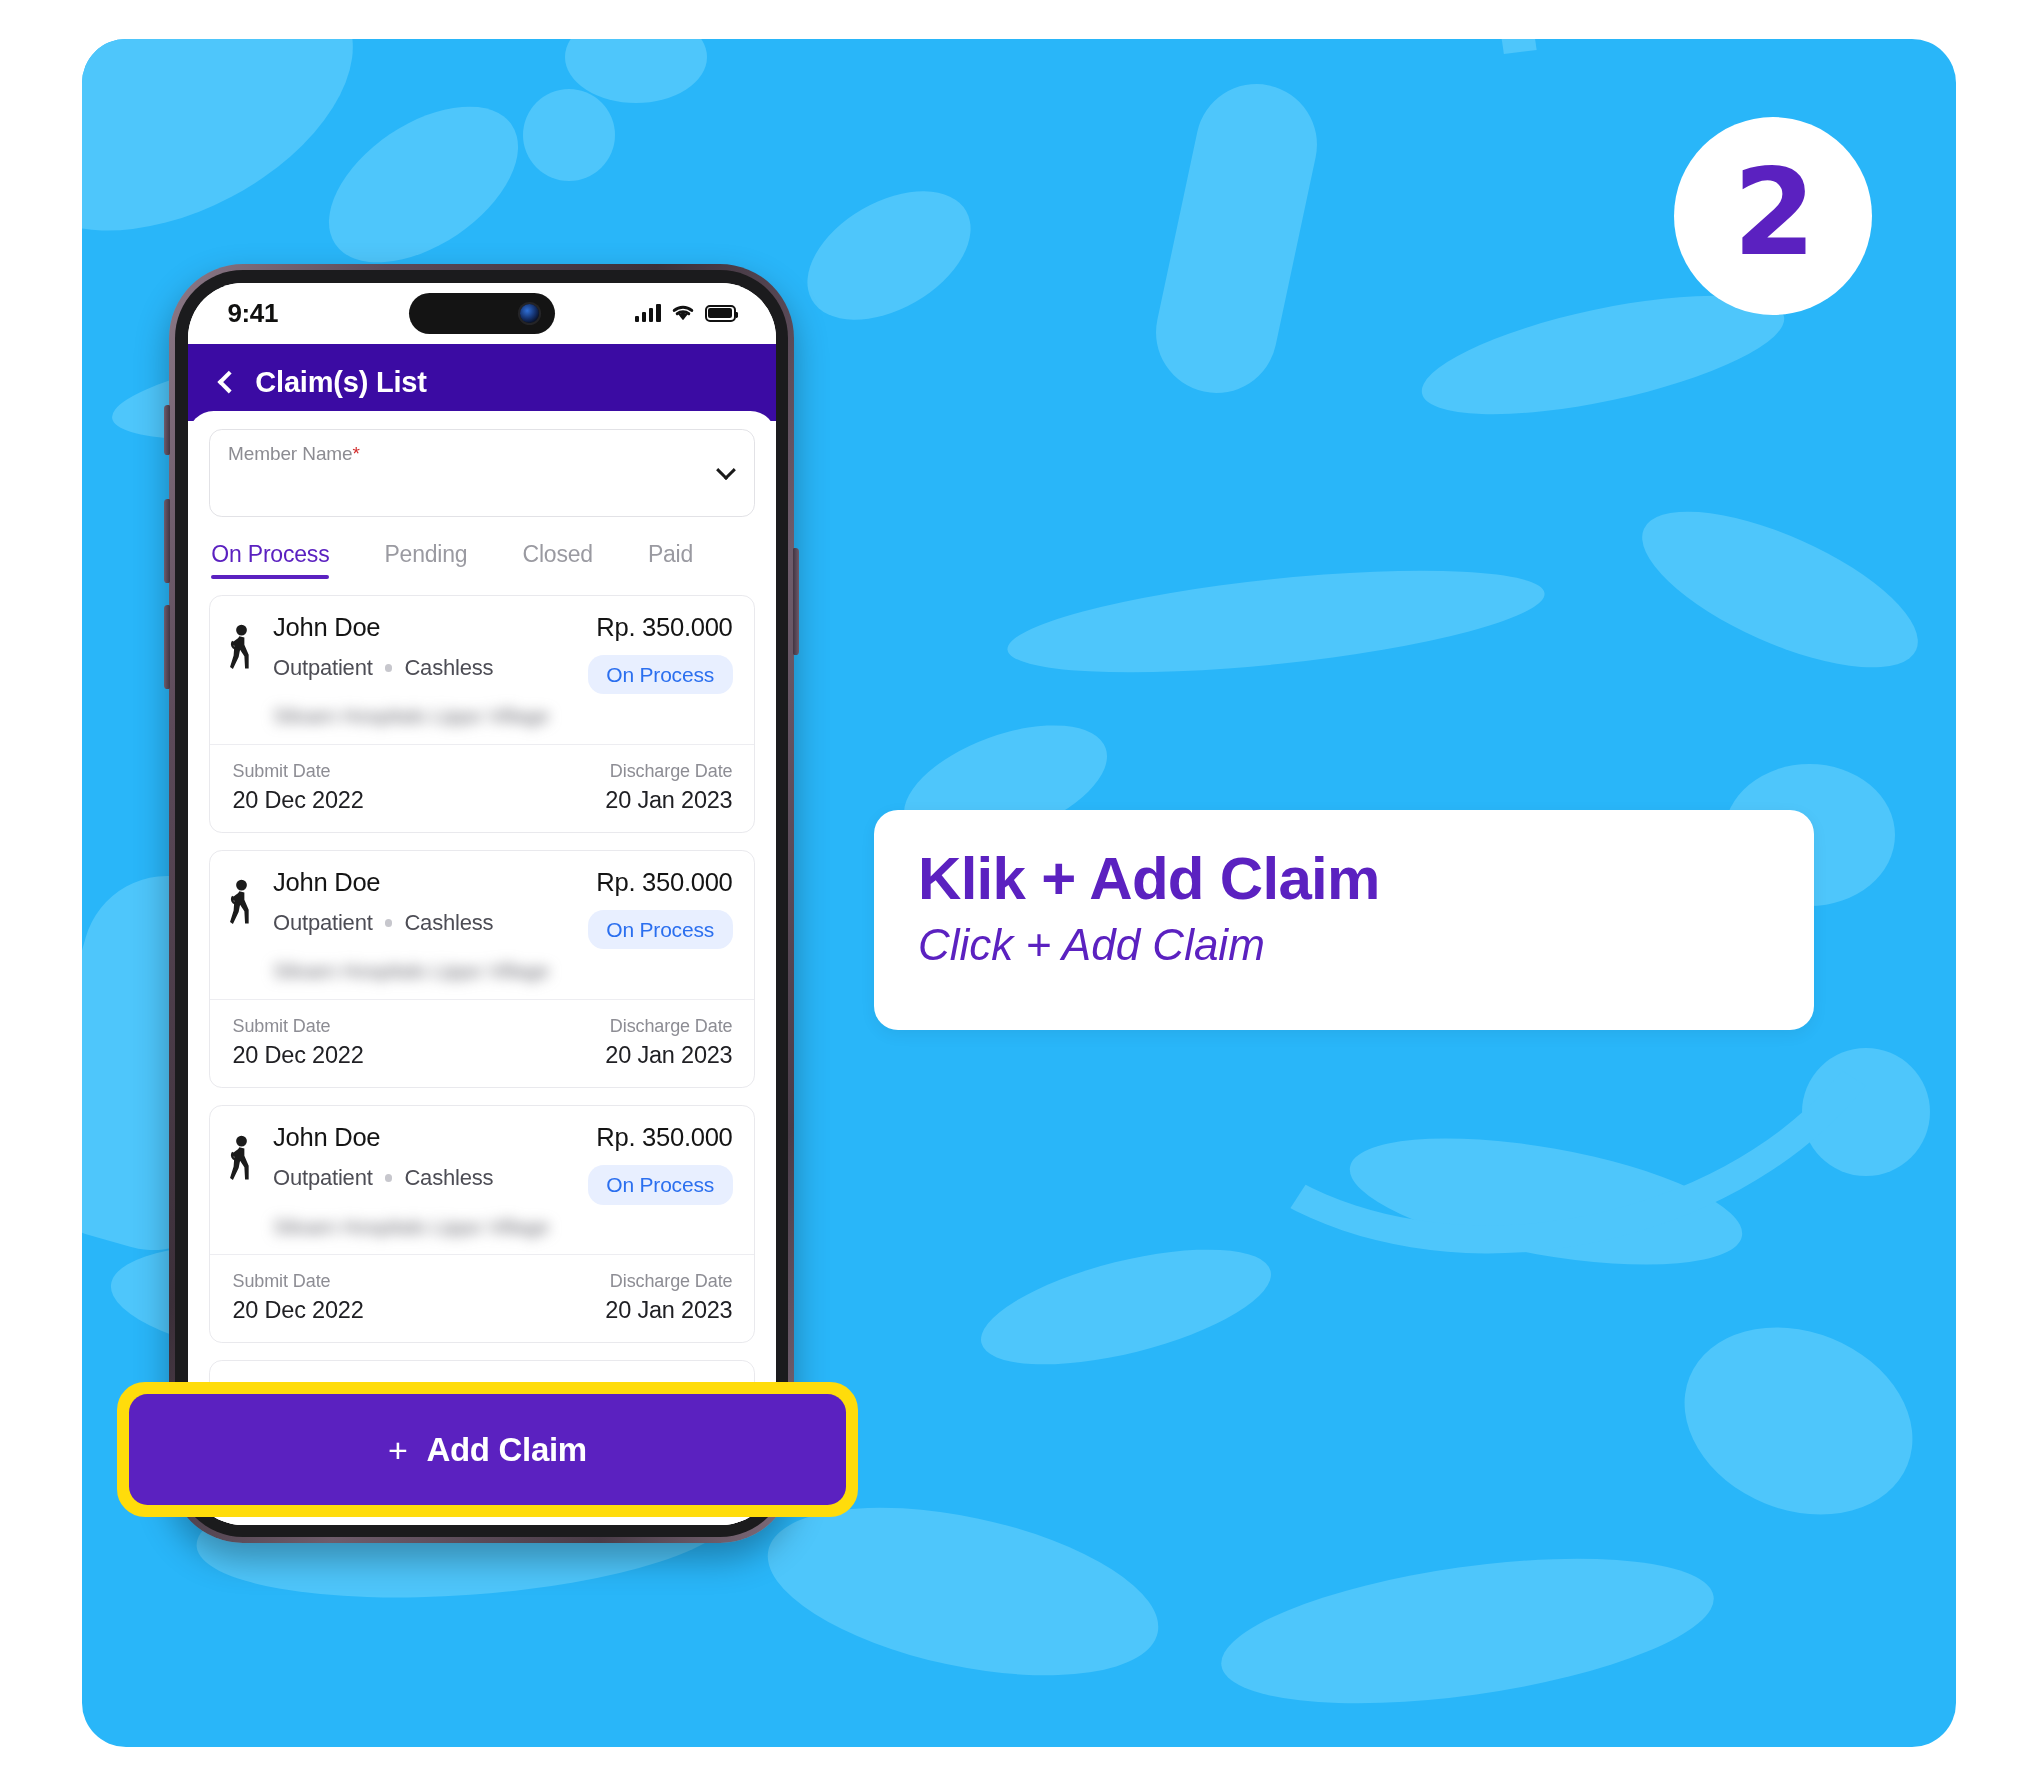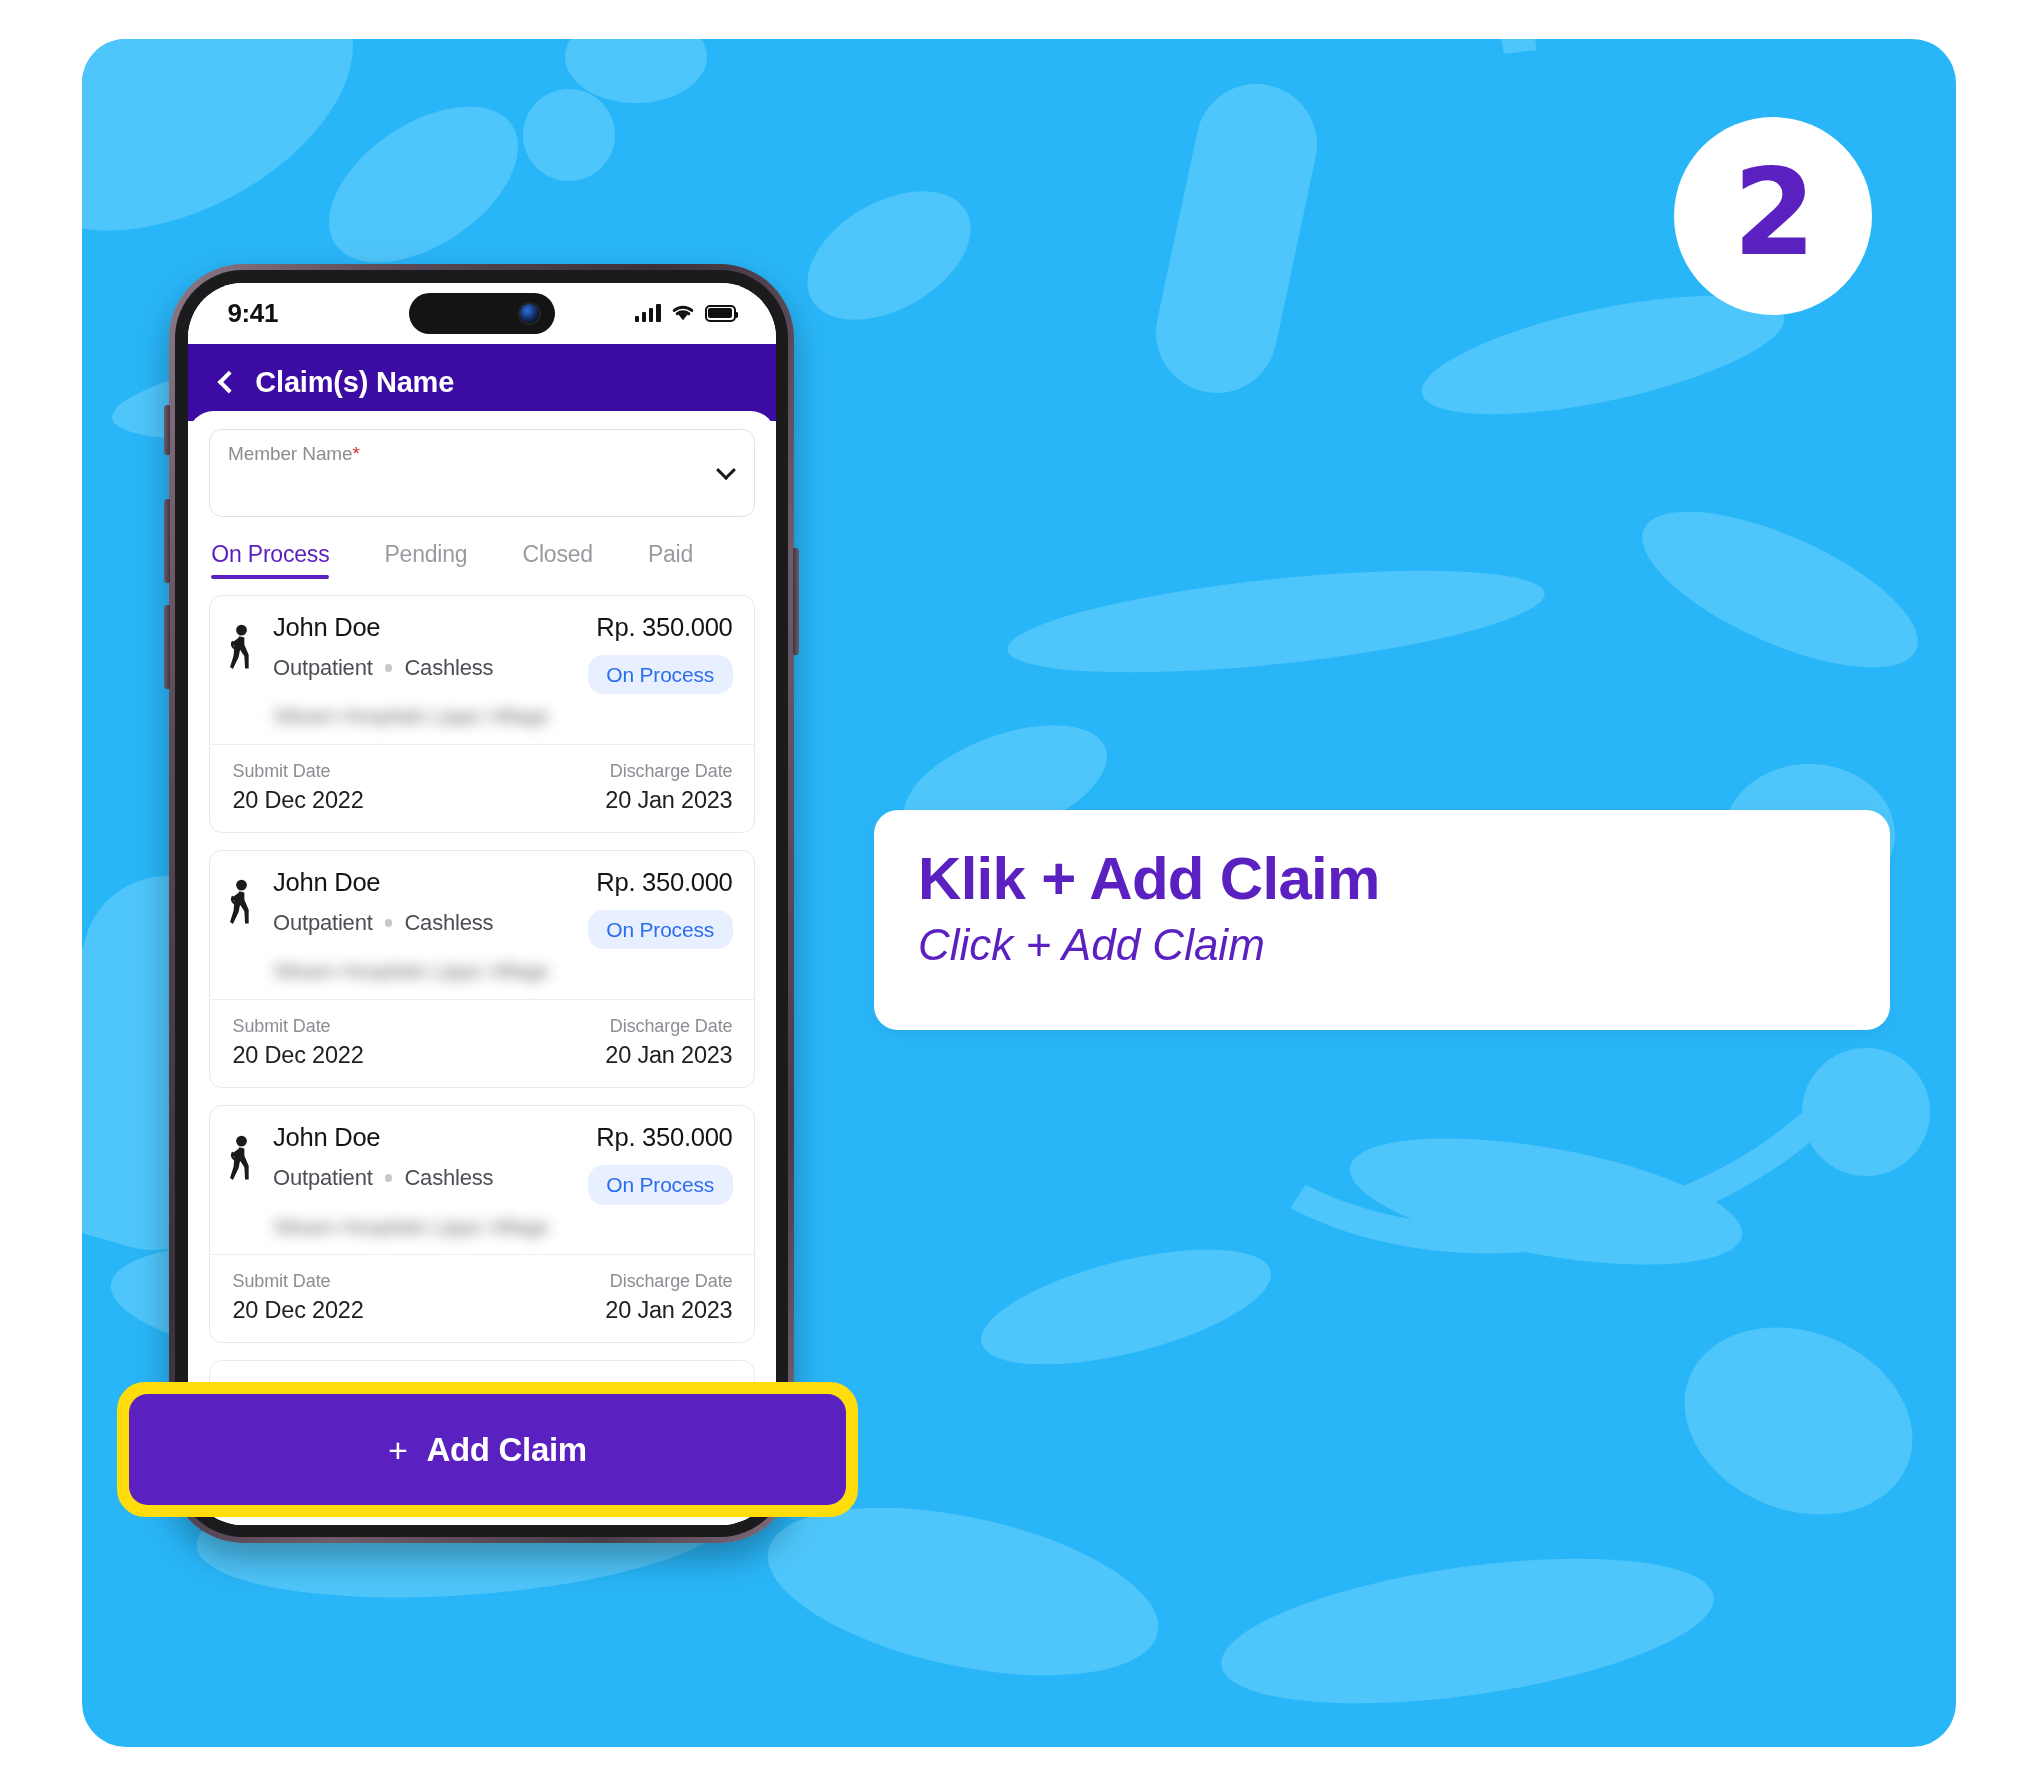--- a/index.html
+++ b/index.html
@@ -44,21 +44,21 @@
   #step-badge .num{
     font-family:"DejaVu Sans", sans-serif;
     font-size:119px; font-weight:700; color:#5B21C0;
     line-height:1; letter-spacing:-2.8px;
     transform:translateY(-2.8px);
   }
 
   
   #instruction-card{
     position:absolute; left:874px; top:810px;
-    width:1016px; height:220px;
+    width:940px; height:220px;
     background:#ffffff; border-radius:24px;
     z-index:35;
     box-shadow:0 4.3px 15.6px rgba(0,0,0,.06);
     padding:37px 0 0 44px;
   }
   #instruction-card .t1{
     font-size:60px; font-weight:700; color:#5B21C0;
     line-height:1.06; letter-spacing:-0.7px;
     white-space:nowrap;
   }
@@ -341,21 +341,21 @@
           </svg>
         </span>
         <span class="batt">
             <span></span>
           </span>
       </div>
     </div>
 
     <div id="app-header">
       <span class="chev-back"></span>
-      <span id="app-title">Claim(s) Name</span>
+      <span id="app-title">Claim(s) List</span>
     </div>
 
     <div id="app-body">
 
       <div id="member-select">
         <div id="member-label">
           <span>Member Name</span><span class="req">*</span>
         </div>
         <span class="chev-down"></span>
       </div>

